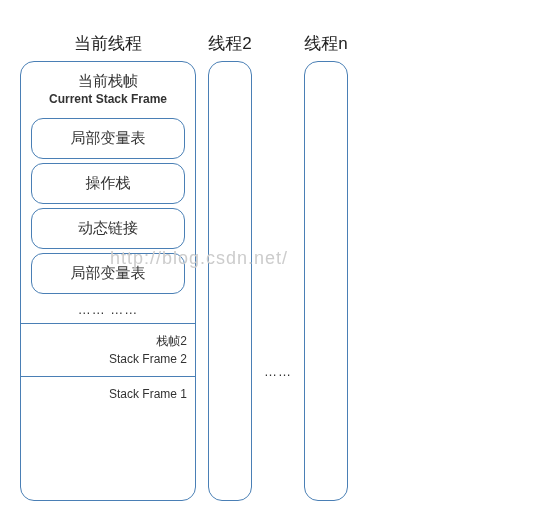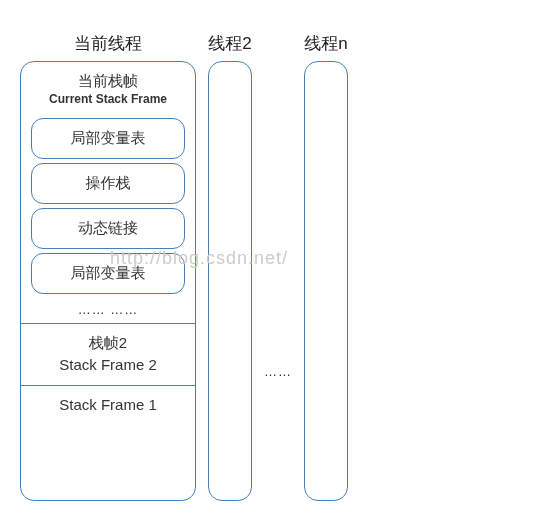--- a/index.html
+++ b/index.html
@@ -67,22 +67,22 @@
     font-size: 13px;
     letter-spacing: 1px;
     padding: 4px 0 6px 0;
     color: #333;
   }
   .divider {
     border-top: 1.5px solid #4a7fb5;
     margin: 0 -8px;
   }
   .frame-block {
-    text-align: center;
-    font-size: 15px;
+    text-align: right;
+    font-size: 12px;
     line-height: 1.5;
     padding: 8px 0;
   }
   .between-dots {
     align-self: center;
     font-size: 13px;
     letter-spacing: 1px;
     color: #333;
     margin-top: 210px;
   }

